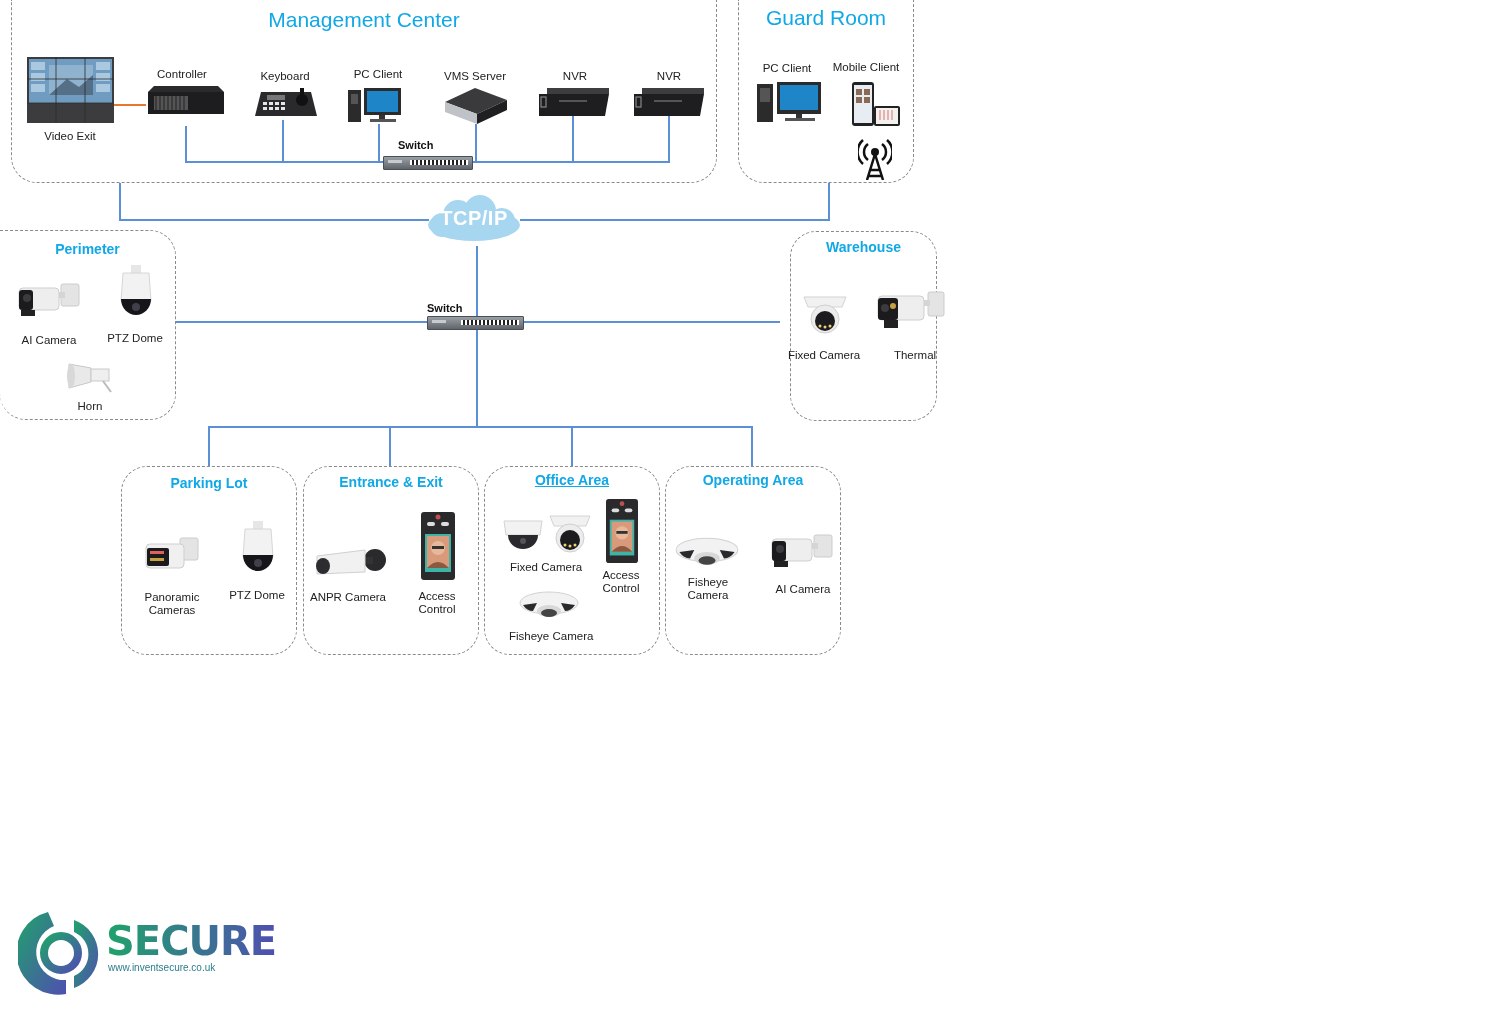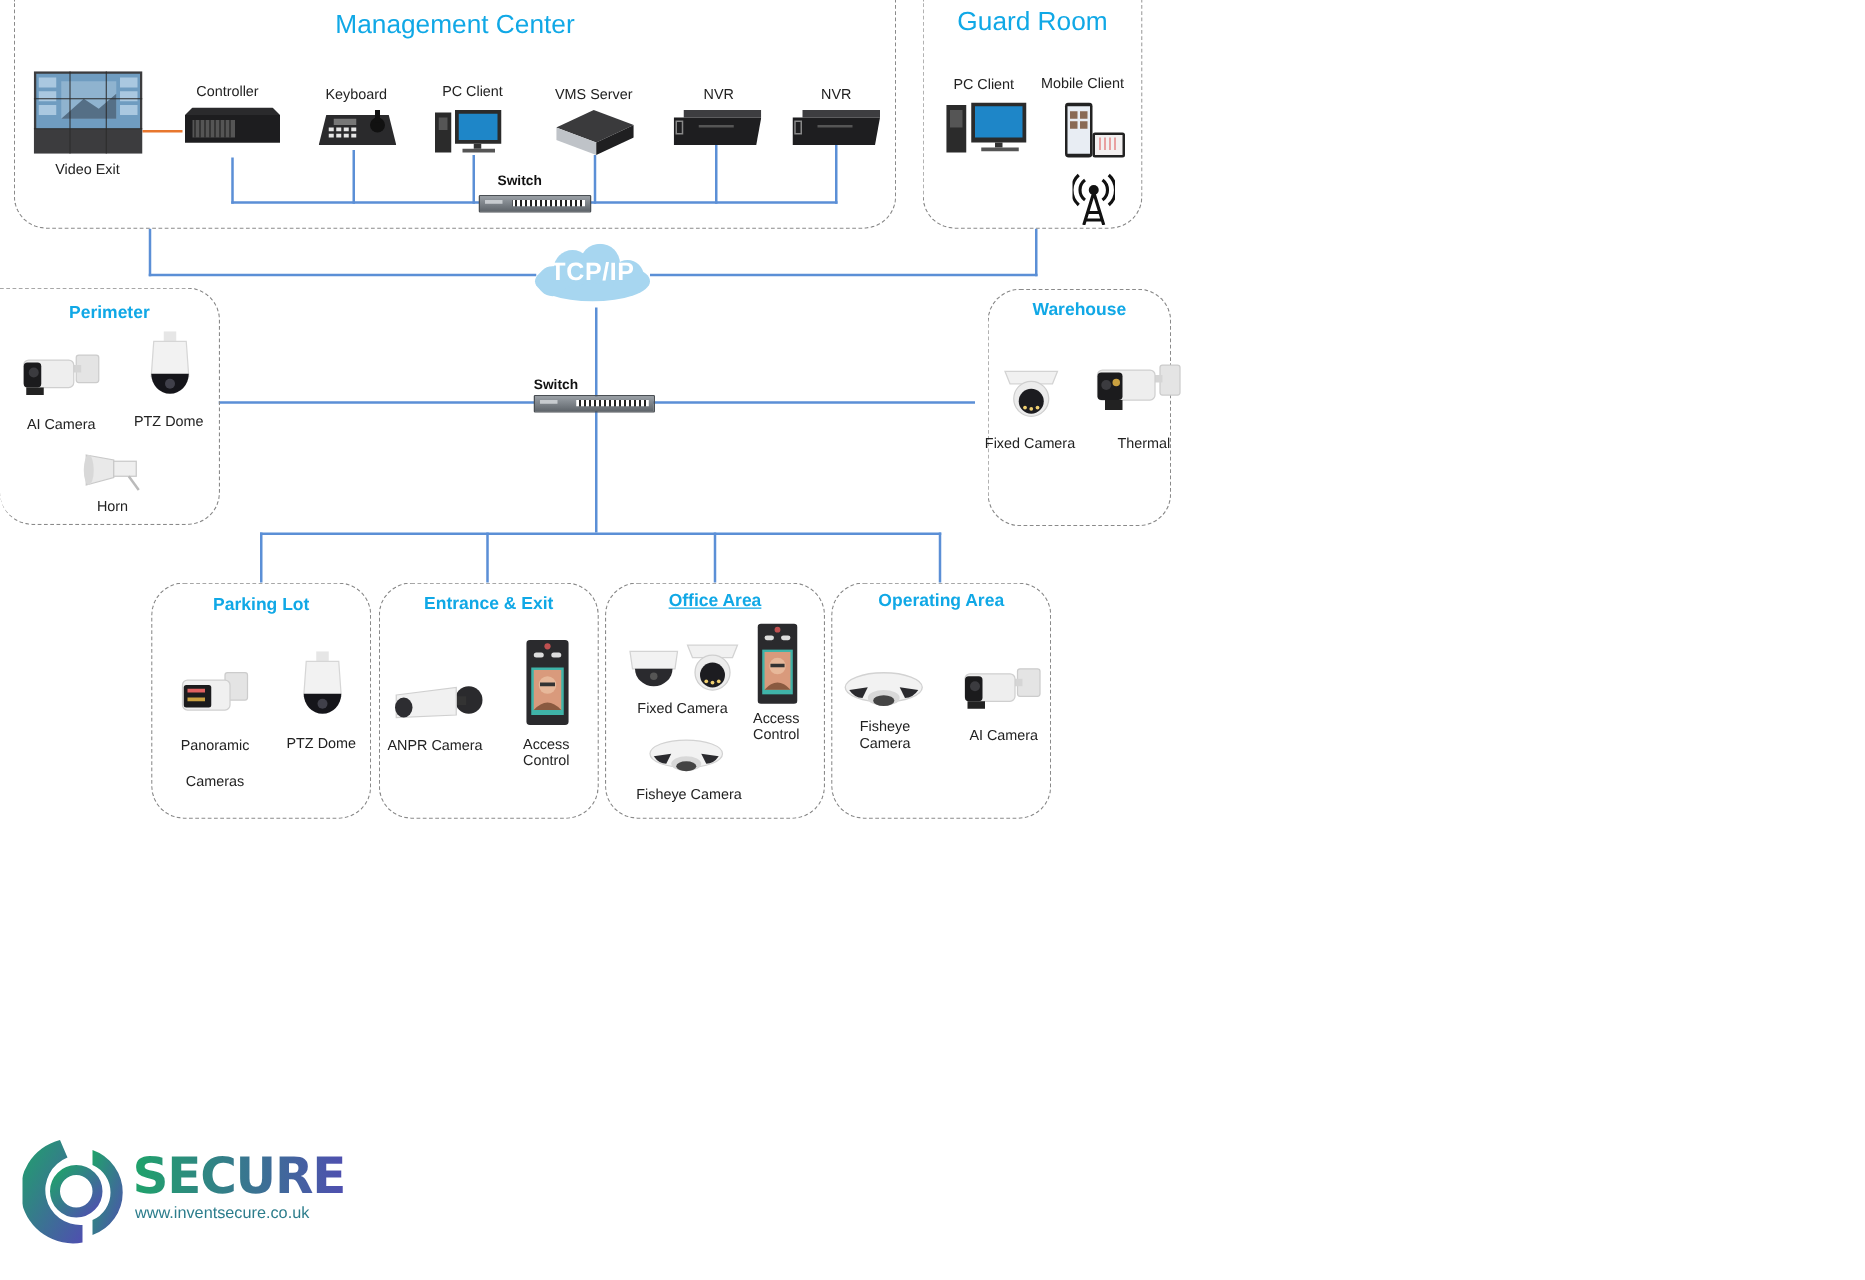--- a/index.html
+++ b/index.html
@@ -297,21 +297,21 @@
 <div class="dev" style="left:144px;top:536px;width:56px;height:36px;">
   <svg width="56" height="36" viewBox="0 0 56 36">
     <rect x="36" y="2" width="18" height="22" rx="2" fill="#e4e4e4" stroke="#ccc"></rect>
     <rect x="2" y="8" width="38" height="24" rx="4" fill="#f0f0f0" stroke="#cfcfcf"></rect>
     <rect x="3" y="12" width="22" height="18" rx="2" fill="#1b1b1d"></rect>
     <rect x="6" y="15" width="14" height="3" fill="#e06060"></rect>
     <rect x="6" y="22" width="14" height="3" fill="#c9a040"></rect>
   </svg>
 </div>
 <div class="lbl" style="left:132px;top:591px;width:80px;">Panoramic</div>
-<div class="lbl" style="left:132px;top:620px;width:80px;">Cameras</div>
+<div class="lbl" style="left:132px;top:604px;width:80px;">Cameras</div>
 <div class="dev" style="left:239px;top:521px;width:38px;height:58px;">
   <svg width="38" height="58" viewBox="0 0 38 58">
     <rect x="14" y="0" width="10" height="8" fill="#e6e6e6"></rect>
     <path d="M6 8 L32 8 L34 36 L4 36Z" fill="#f2f2f2" stroke="#d6d6d6"></path>
     <path d="M4 34 L34 34 A15 16 0 0 1 4 34Z" fill="#15151a"></path>
     <circle cx="19" cy="42" r="4" fill="#40404a"></circle>
   </svg>
 </div>
 <div class="lbl" style="left:217px;top:589px;width:80px;">PTZ Dome</div>
 
@@ -424,14 +424,14 @@
       <linearGradient id="lg1" x1="0" y1="0" x2="1" y2="1">
         <stop offset="0" stop-color="#1fa36a"></stop>
         <stop offset="1" stop-color="#4f4fb0"></stop>
       </linearGradient>
     </defs>
     <path d="M30 4 A42 42 0 0 0 48 86 L48 72 A28 28 0 0 1 36 18Z" fill="url(#lg1)"></path>
     <path d="M56 12 A36 36 0 0 1 56 80 L56 68 A24 24 0 0 0 56 24Z" fill="url(#lg1)"></path>
     <circle cx="43" cy="45" r="17" fill="none" stroke="url(#lg1)" stroke-width="8"></circle>
   </svg>
   <div style="position:absolute;left:88px;top:12px;font-family:'DejaVu Sans',sans-serif;font-weight:bold;font-size:40px;line-height:42px;letter-spacing:-1px;background:linear-gradient(90deg,#1fa36a,#4f4fb0);-webkit-background-clip:text;background-clip:text;color:transparent;">SECURE</div>
-  <div style="position:absolute;left:90px;top:54px;font-size:13px;color:#2c7d8c;">www.inventsecure.co.uk</div>
+  <div style="position:absolute;left:90px;top:54px;font-size:10px;color:#2c7d8c;">www.inventsecure.co.uk</div>
 </div>
 
 </body></html>

